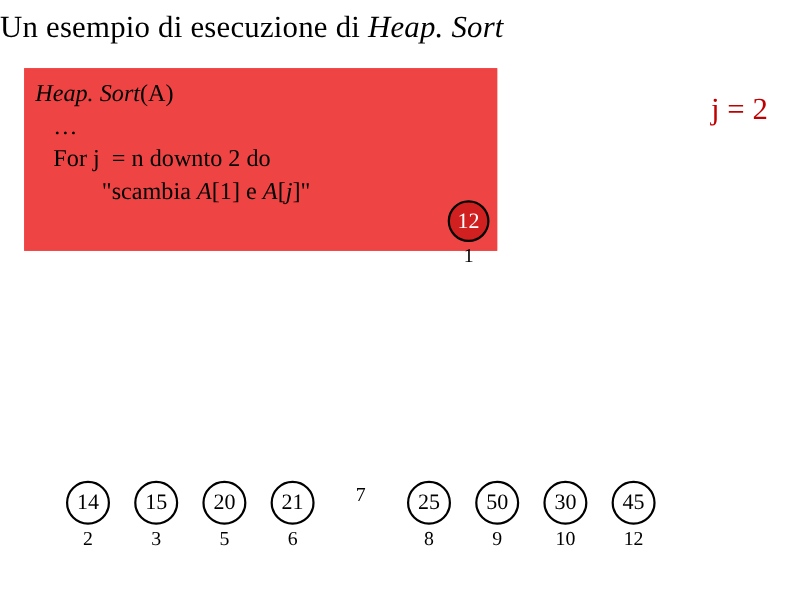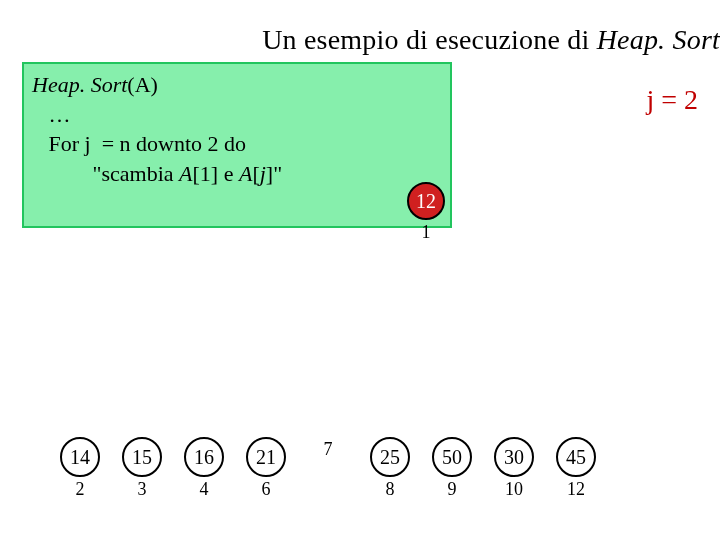--- a/index.html
+++ b/index.html
@@ -6,34 +6,34 @@
   body {
     margin: 0;
     width: 720px;
     height: 540px;
     font-family: "Times New Roman", Times, serif;
     background: #fff;
     position: relative;
     color: #000;
   }
   .title {
-    text-align: right;
+    text-align: left;
     font-size: 28px;
-    padding-top: 24px;
+    padding-top: 10px;
     letter-spacing: 0.2px;
   }
   .title .h { font-style: italic; }
   .codebox {
     position: absolute;
     left: 22px;
     top: 62px;
     width: 430px;
     height: 166px;
-    border: 2px solid #22c55e;
-    background: #86efac;
+    border: 2px solid #ef4444;
+    background: #ef4444;
     padding: 6px 8px 6px 8px;
   }
   .codeline {
     font-size: 22px;
     line-height: 1.35;
     white-space: pre;
   }
   .i { font-style: italic; }
   .jlabel {
     position: absolute;
@@ -114,22 +114,22 @@
 <div class="row" id="cells-row">
     <div class="cell">
       <div class="circle white">14</div>
       <div class="idx">2</div>
     </div>
     <div class="cell">
       <div class="circle white">15</div>
       <div class="idx">3</div>
     </div>
     <div class="cell">
-      <div class="circle white">16</div>
-      <div class="idx">4</div>
+      <div class="circle white">20</div>
+      <div class="idx">5</div>
     </div>
     <div class="cell">
       <div class="circle white">21</div>
       <div class="idx">6</div>
     </div>
     <div class="cell">
       <div class="idx">7</div>
     </div>
     <div class="cell">
       <div class="circle white">25</div>

